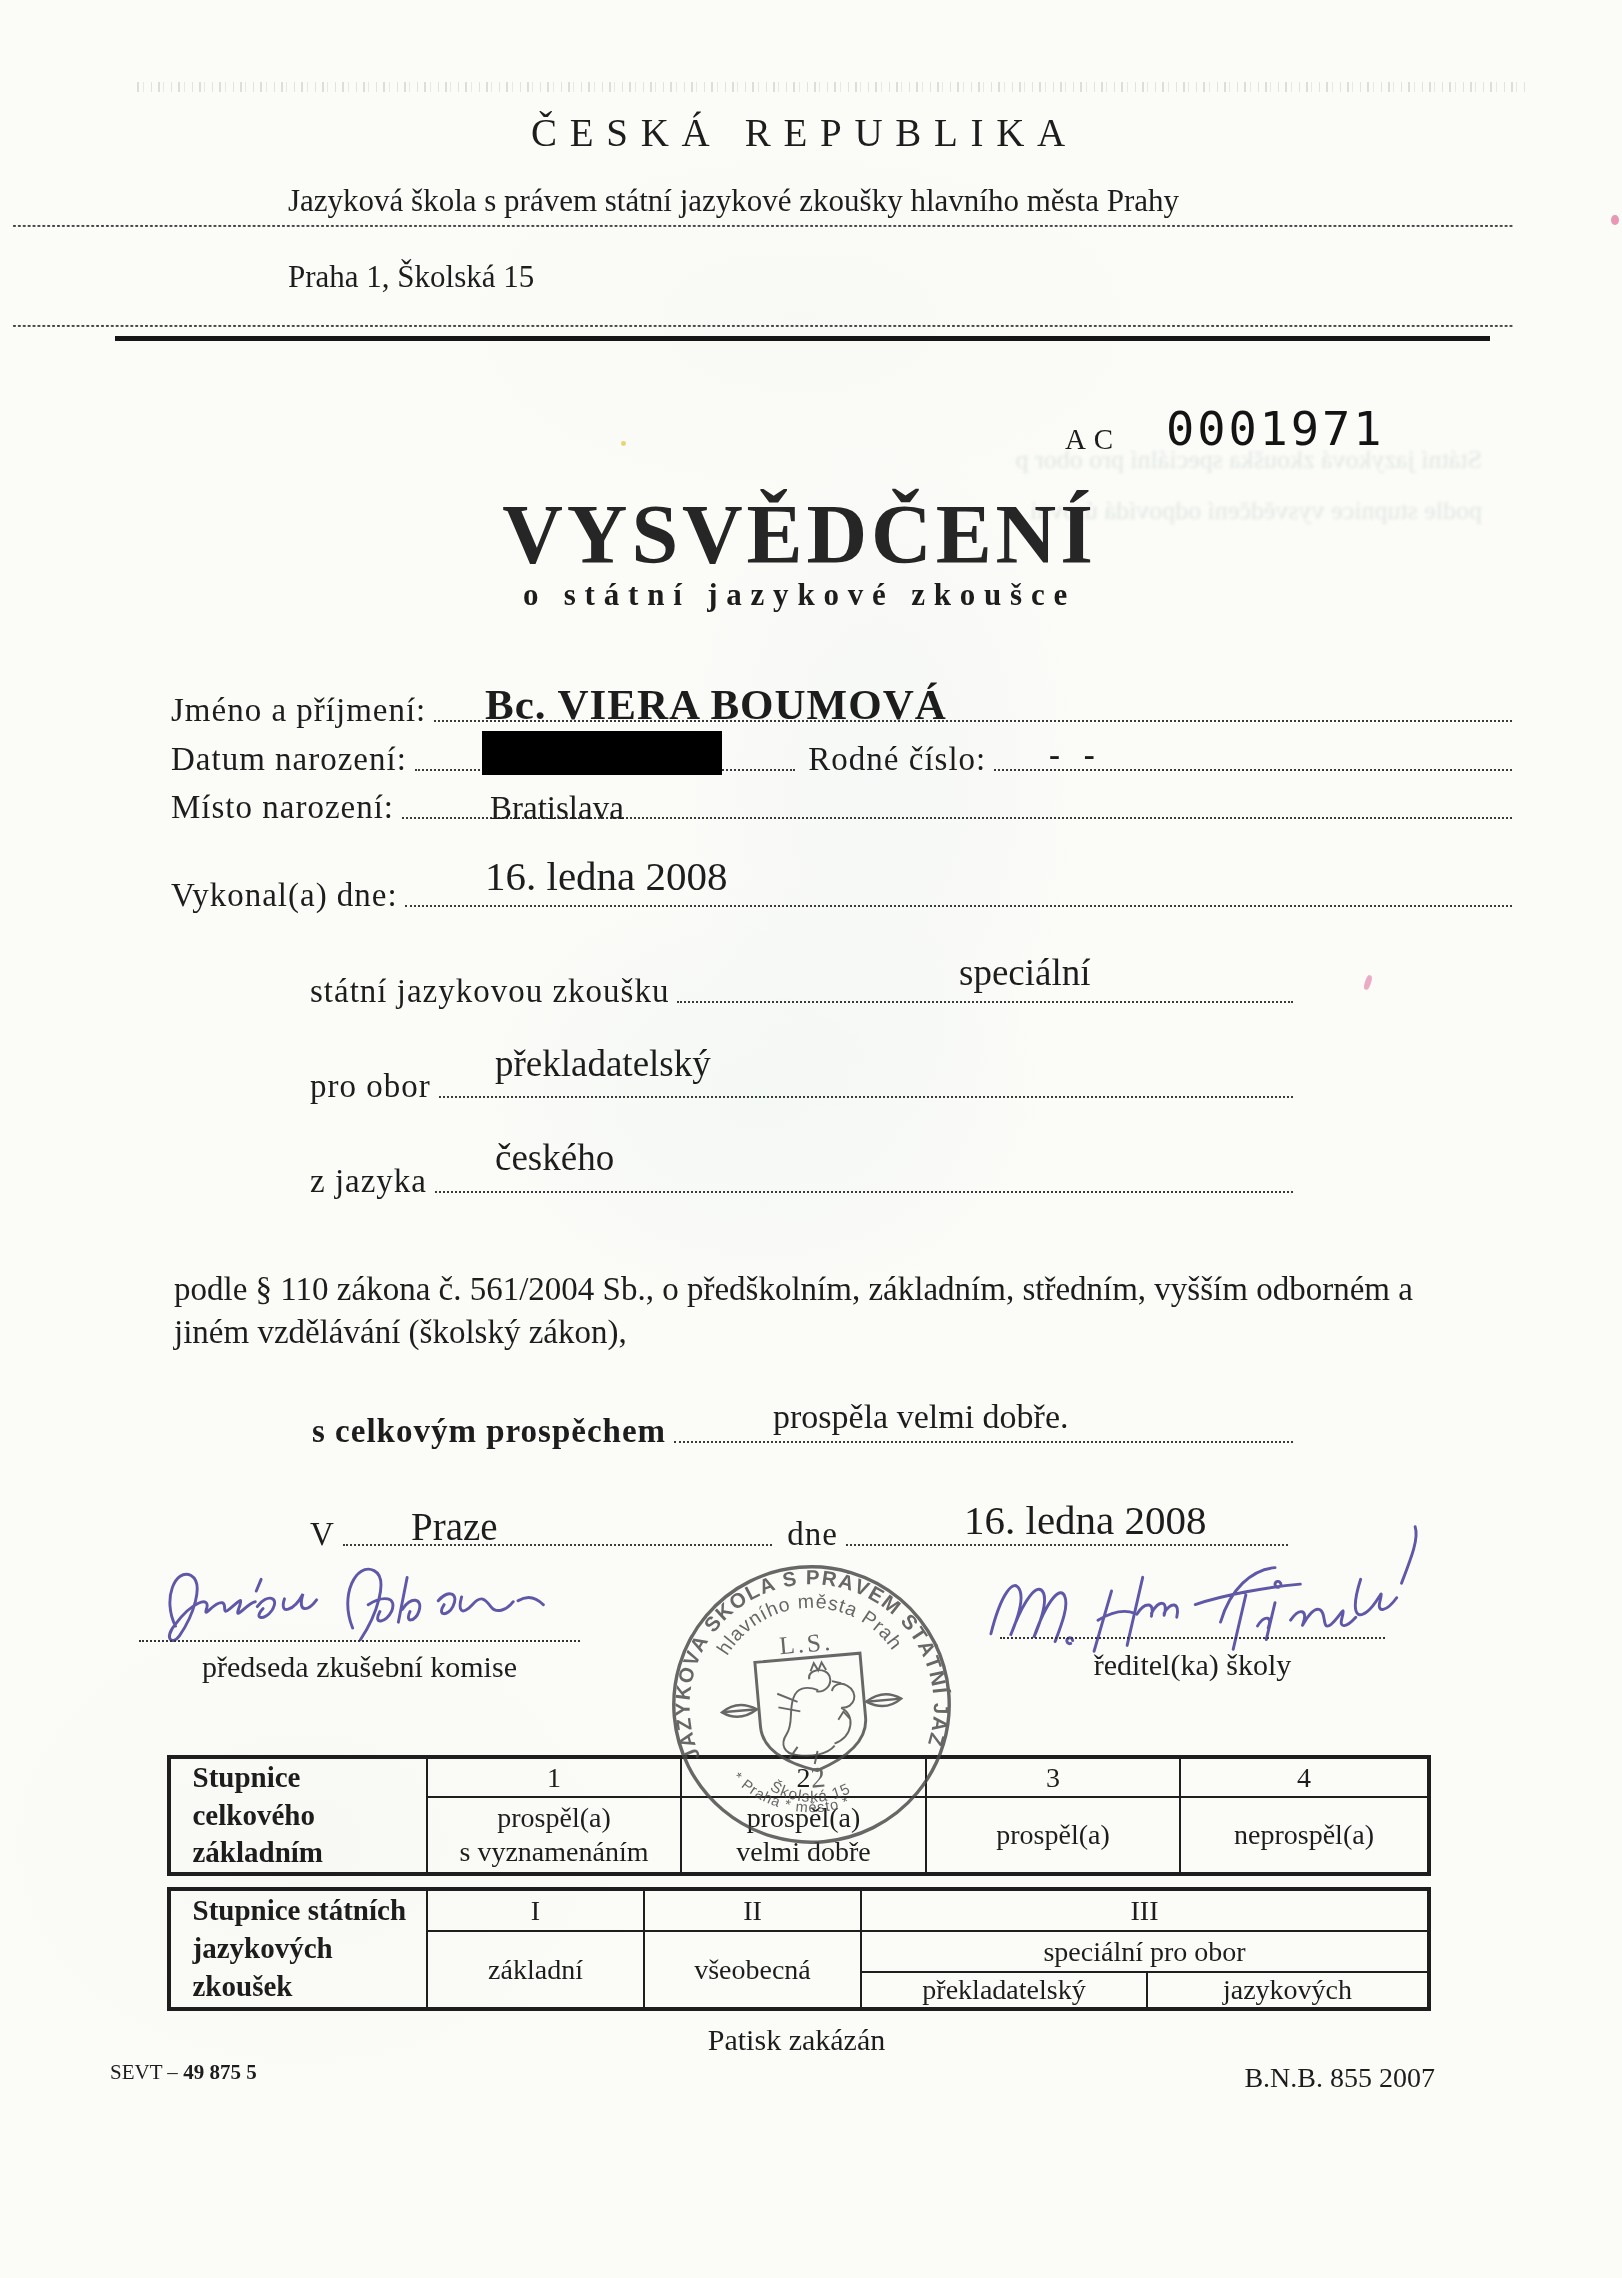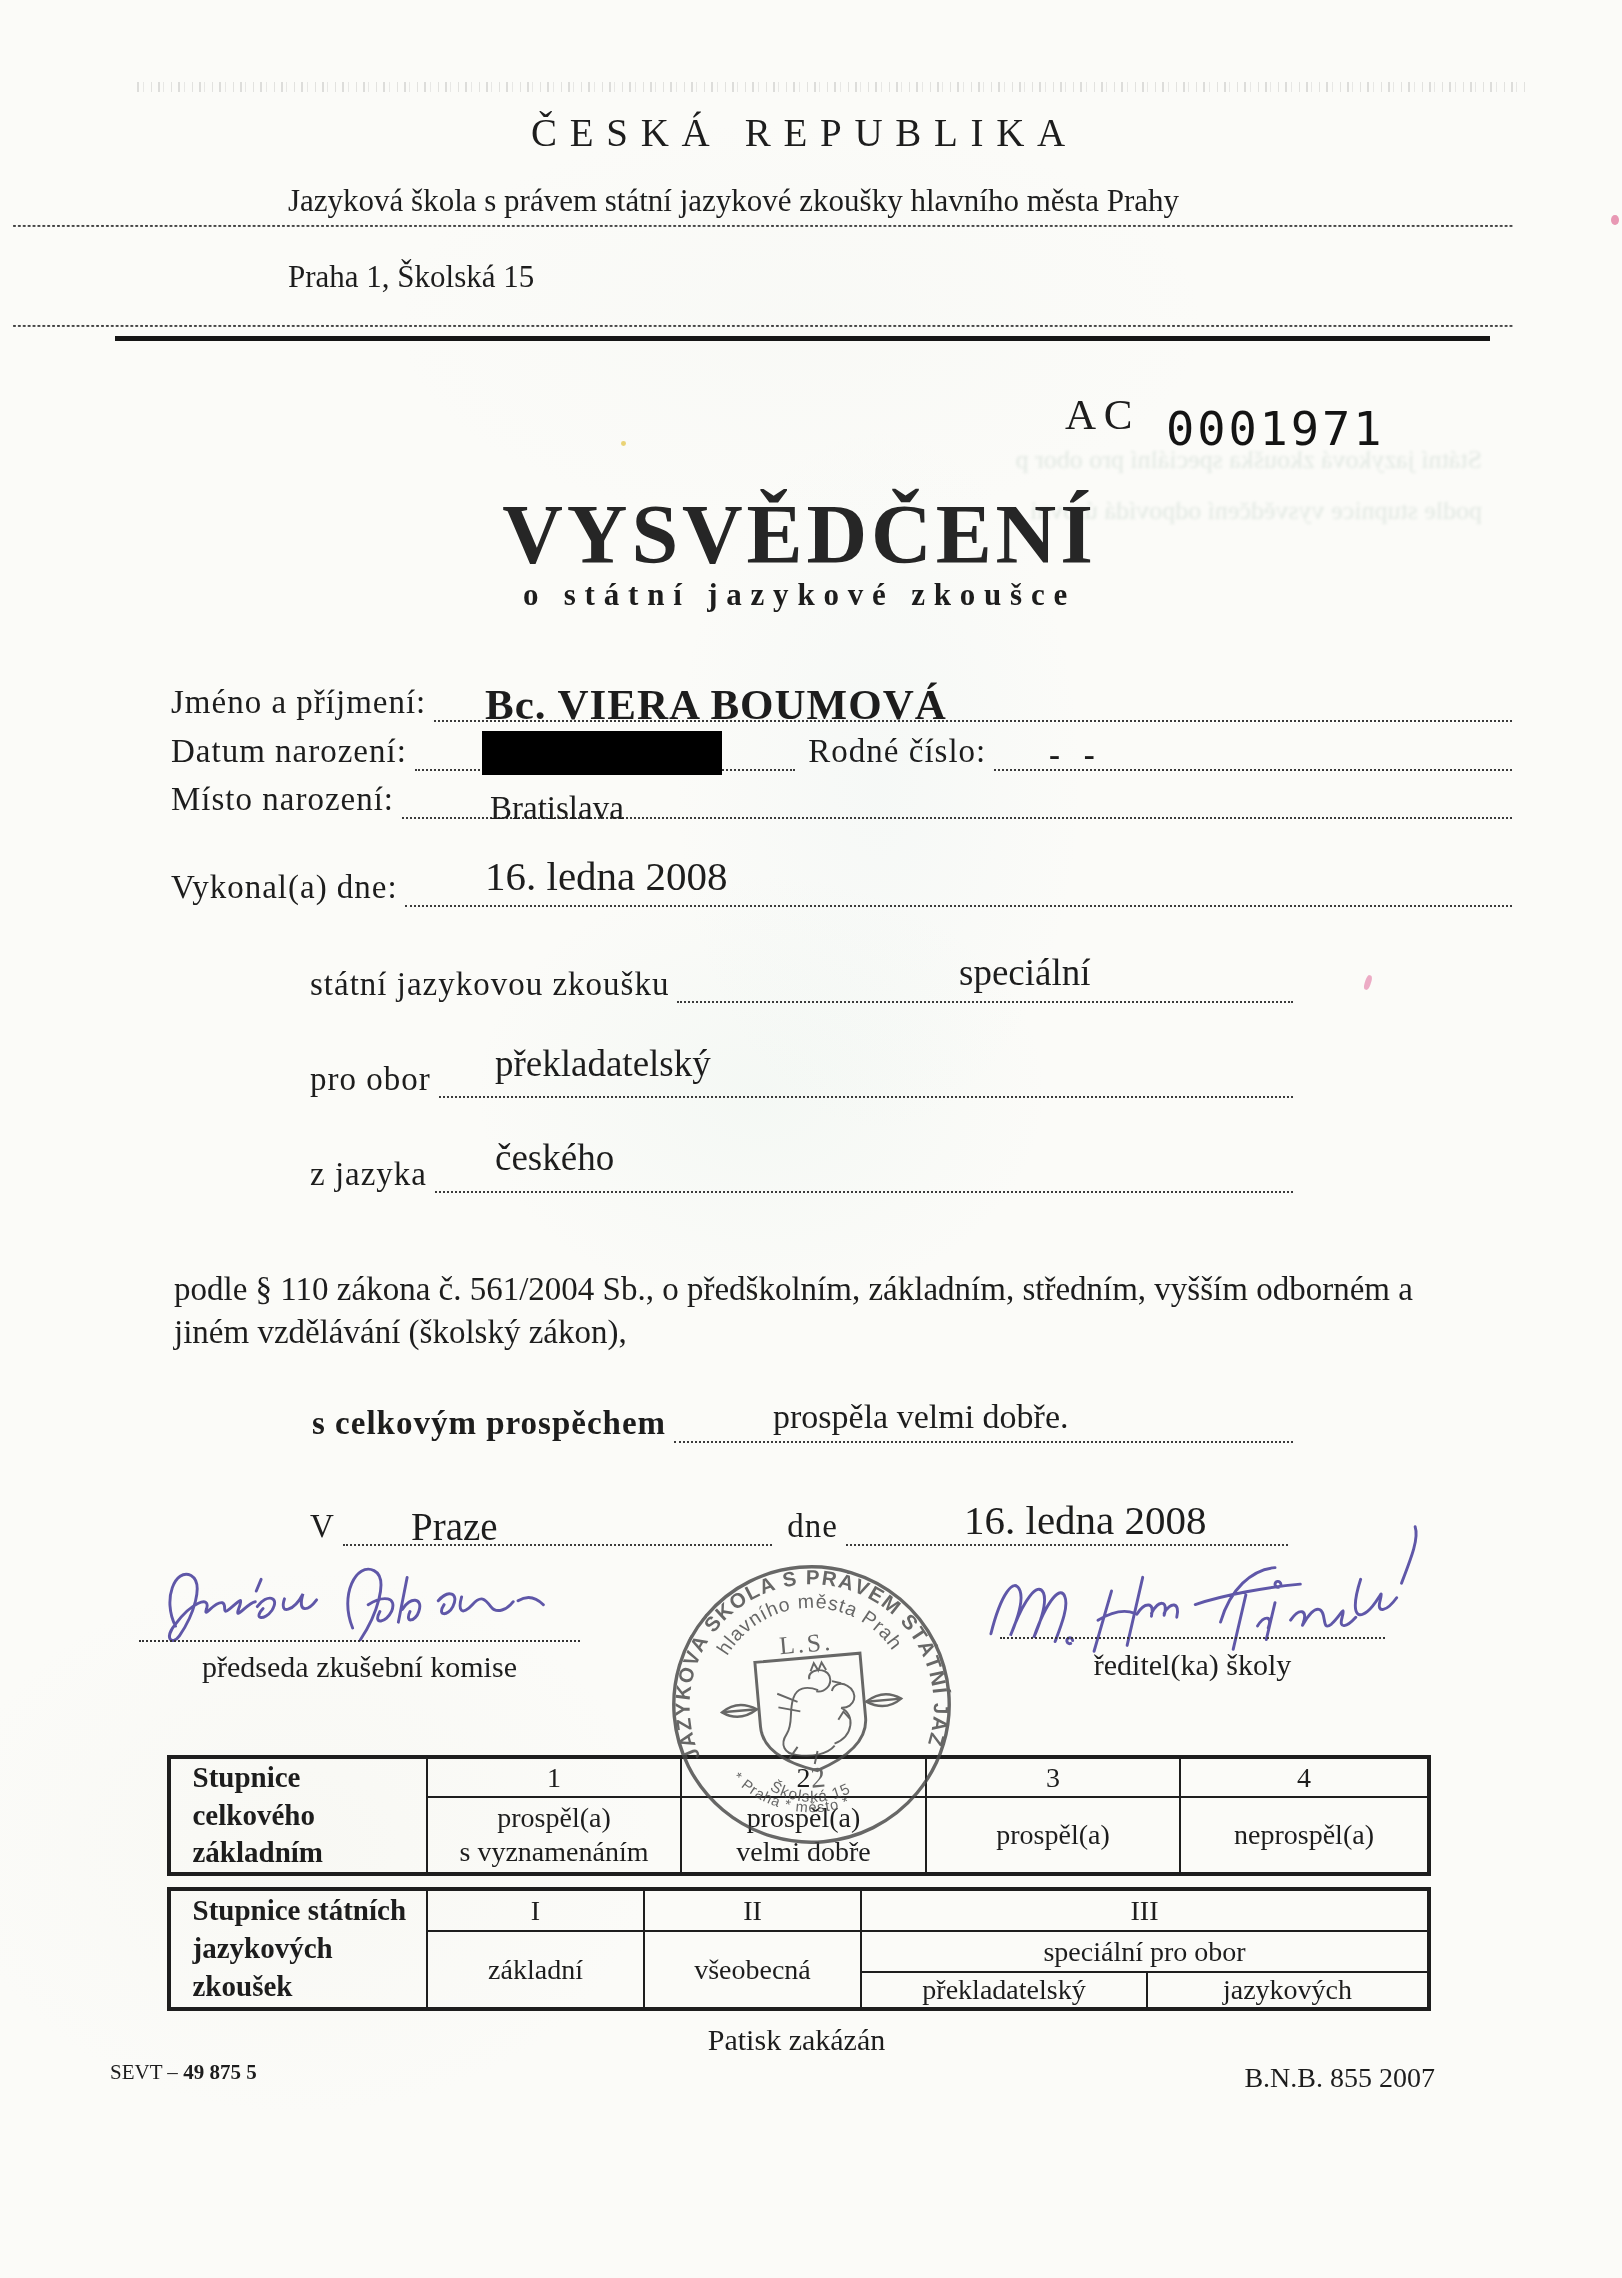--- a/index.html
+++ b/index.html
@@ -16,21 +16,21 @@
   .abs{position:absolute;}
   .center{text-align:center;}
   .noise{
     background:repeating-linear-gradient(90deg, rgba(70,70,70,.55) 0 2px, transparent 2px 5.9px,
       rgba(70,70,70,.35) 5.9px 6.8px, transparent 6.8px 13.7px, rgba(70,70,70,.45) 13.7px 14.6px, transparent 14.6px 20.5px);
     opacity:.3;filter:blur(0.6px);
   }
   .dotrule{height:3.9px;background-image:radial-gradient(circle, #3d3d3d 34%, transparent 42%);
     background-size:4.9px 3.9px;background-repeat:repeat-x;background-position:0 1px;}
   .solidrule{background:#161616;}
-  .frow{position:absolute;display:flex;align-items:center;}
+  .frow{position:absolute;display:flex;align-items:flex-end;}
   .frow .lbl{font-size:33px;white-space:nowrap;line-height:1;padding:0 7.8px 2px 0;letter-spacing:1px;}
   .frow .dots{flex:1 1 auto;border-bottom:2.9px dotted #3b3b3b;align-self:flex-end;margin-bottom:6.8px;height:0;}
   .frow .dots.fixed{flex:0 0 auto;}
   .val{position:absolute;white-space:nowrap;line-height:1;}
   .ctable{position:absolute;border-collapse:collapse;table-layout:fixed;background:transparent;}
   .ctable td{border:2.9px solid #1e1e1e;text-align:center;vertical-align:middle;
     font-size:28px;padding:0;white-space:pre-line;line-height:1.2;}
   .ctable td.hdr{font-weight:bold;text-align:left;padding-left:21.5px;font-size:29px;line-height:1.3;}
   .outer{outline:2px solid #1e1e1e;}
   .ghost{transform:scaleX(-1);filter:blur(1.4px);opacity:.15;color:#4d7a64;
@@ -46,21 +46,21 @@
 
   <div class="abs center" style="left:0;top:110px;width:1609px;font-size:39px;letter-spacing:12.7px;">ČESKÁ REPUBLIKA</div>
 
   <div class="abs" style="left:288px;top:183px;font-size:31px;">Jazyková škola s právem státní jazykové zkoušky hlavního města Prahy</div>
   <div class="abs dotrule" style="left:11.7px;top:223px;width:1502px;"></div>
 
   <div class="abs" style="left:288px;top:259px;font-size:31px;">Praha 1, Školská 15</div>
   <div class="abs dotrule" style="left:11.7px;top:323px;width:1502px;"></div>
   <div class="abs solidrule" style="left:115px;top:336px;width:1375px;height:4.9px;"></div>
 
-  <div class="abs" style="left:1065px;top:390px;font-size:43px;letter-spacing:7.8px;">AC</div>
+  <div class="abs" style="left:1065px;top:423px;font-size:29px;letter-spacing:7.8px;">AC</div>
   <div class="abs" style="left:1166px;top:401px;font-size:47px;letter-spacing:2.9px;font-family:'DejaVu Sans Mono','Liberation Mono',monospace;color:#141414;">0001971</div>
 
   <div class="abs ghost" style="left:809px;top:434px;width:673px;">
     <div>Státní jazyková zkouška speciální pro obor p</div>
     <div>podle stupnice vysvědčení odpovídá úrovni</div>
   </div>
 
   <div class="abs center" style="left:117px;top:486px;width:1365px;font-size:84px;font-weight:bold;letter-spacing:3.9px;color:#262626;">VYSVĚDČENÍ</div>
   <div class="abs center" style="left:117px;top:577px;width:1365px;font-size:31px;font-weight:bold;letter-spacing:8.8px;">o státní jazykové zkoušce</div>
 

